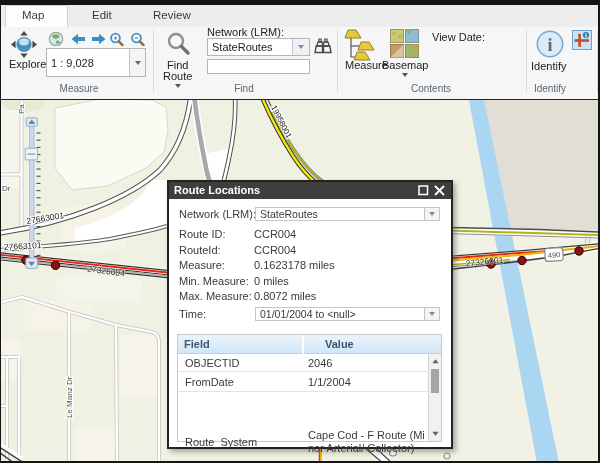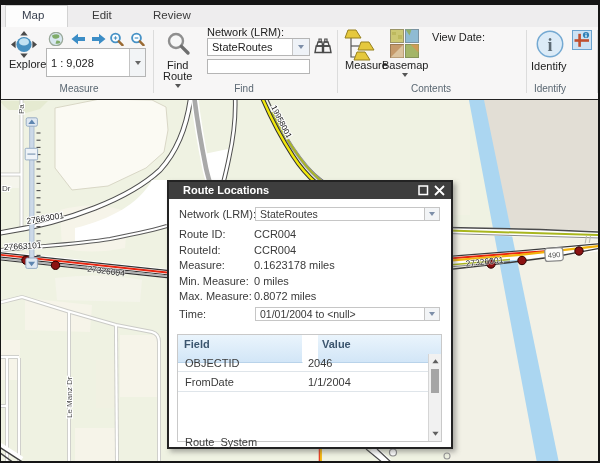--- a/index.html
+++ b/index.html
@@ -15,26 +15,26 @@
 .sep{position:absolute;top:3px;width:1px;height:63px;background:#dcdcdc}
 .glabel{position:absolute;top:56px;font-size:10px;color:#5a6772;width:120px;text-align:center}
 .rtxt{position:absolute;font-size:11px;color:#222}
 .combo{position:absolute;background:#fff;border:1px solid #b5b5b5}
 .combo .tx{position:absolute;left:4px;top:50%;transform:translateY(-50%);font-size:11px;color:#222;white-space:nowrap}
 .dd{position:absolute;right:0;top:0;bottom:0;background:#f2f4f6;border-left:1px solid #c4c4c4;display:flex;align-items:center;justify-content:center}
 .tri2{width:0;height:0;border-left:3.5px solid transparent;border-right:3.5px solid transparent;border-top:4.5px solid #7c8ea8}
 .trig{width:0;height:0;border-left:3.5px solid transparent;border-right:3.5px solid transparent;border-top:4.5px solid #666}
 #map{position:absolute;left:1px;top:100px;width:597px;height:361px}
 #panel{position:absolute;left:167px;top:180px;width:286px;height:269px;border:2px solid #232323;background:#fff;box-shadow:3px 3px 5px rgba(80,80,80,.45)}
-#ptitle{position:absolute;left:0;top:0;right:0;height:17px;background:#3e3e3e;color:#fff;font-size:11px;font-weight:bold;line-height:17px;padding-left:14px}
+#ptitle{position:absolute;left:0;top:0;right:0;height:17px;background:#3e3e3e;color:#fff;font-size:11px;font-weight:bold;line-height:17px;padding-left:5px}
 .prow{position:absolute;font-size:11px;color:#3a3a3a;white-space:nowrap}
 .pcombo{position:absolute;left:86px;width:185px;height:14px;background:#fff;border:1px solid #c6c6c6}
 .pcombo .tx{position:absolute;left:4px;top:50%;transform:translateY(-50%);font-size:10.5px;color:#3a3a3a}
 #ptable{position:absolute;left:8px;top:135px;width:265px;height:108px;border:1px solid #c9c9c9;background:#fff;font-size:11px}
-.th{position:absolute;top:0;height:28px;background:linear-gradient(#eaf4fc,#d2e6f7);border-bottom:1px solid #b9d3ea;color:#3b556e;font-weight:bold;line-height:19px}
+.th{position:absolute;top:0;height:19px;background:linear-gradient(#eaf4fc,#d2e6f7);border-bottom:1px solid #b9d3ea;color:#3b556e;font-weight:bold;line-height:19px}
 .tr{position:absolute;border-bottom:1px solid #dfe5ea;color:#3a3a3a}
 .td1{position:absolute;left:7px}
 .td2{position:absolute;left:130px}
 #sbar{position:absolute;right:0;top:19px;bottom:0;width:13px;background:#f1f1f1;border-left:1px solid #d5d5d5}
 </style>
 </head>
 <body>
 <div id="chrome">
   <div id="topbar"></div>
   <div id="tabstrip">
@@ -321,31 +321,32 @@
       <div class="prow" style="left:85px;top:91px">0.8072 miles</div>
     <div class="prow" style="left:10px;top:109px">Time:</div>
     <div class="pcombo" style="top:108px">
         <div class="tx">01/01/2004 to &lt;null&gt;</div>
         <div class="dd" style="width:15px">
           <div class="tri2"></div>
         </div>
       </div>
     <div id="ptable">
       <div class="th" style="left:0;width:125px;border-right:1px solid #fff;padding-left:6px">Field</div>
-      <div class="th" style="left:140px;right:0;padding-left:4px">Value</div>
+      <div class="th" style="left:126px;right:0;padding-left:21px">Value</div>
       <div class="tr" style="left:0;right:13px;top:19px;height:18px;line-height:18px">
           <span class="td1">OBJECTID</span>
           <span class="td2">2046</span>
         </div>
       <div class="tr" style="left:0;right:13px;top:37px;height:20px;line-height:20px">
           <span class="td1">FromDate</span>
           <span class="td2">1/1/2004</span>
         </div>
       <div class="tr" style="left:0;right:13px;top:93px;height:29px;border-bottom:none">
           <span class="td1" style="top:8px;position:absolute">Route_System</span>
+        <span class="td2" style="position:absolute;top:1px;line-height:13px">Cape Cod - F Route (Mi<br>nor Arterial/ Collector)</span>
         </div>
       <div id="sbar">
         <svg style="position:absolute;left:3px;top:5px" width="7" height="5" viewBox="0 0 7 5">
             <polygon points="3.5,0.3 0.4,4.2 6.6,4.2" fill="#5f5f5f"></polygon>
           </svg>
         <div style="position:absolute;left:2px;top:15px;width:8px;height:24px;background:#a5a5a5"></div>
         <svg style="position:absolute;left:3px;bottom:5px" width="7" height="5" viewBox="0 0 7 5">
             <polygon points="3.5,4.7 0.4,0.8 6.6,0.8" fill="#5f5f5f"></polygon>
           </svg>
       </div>

